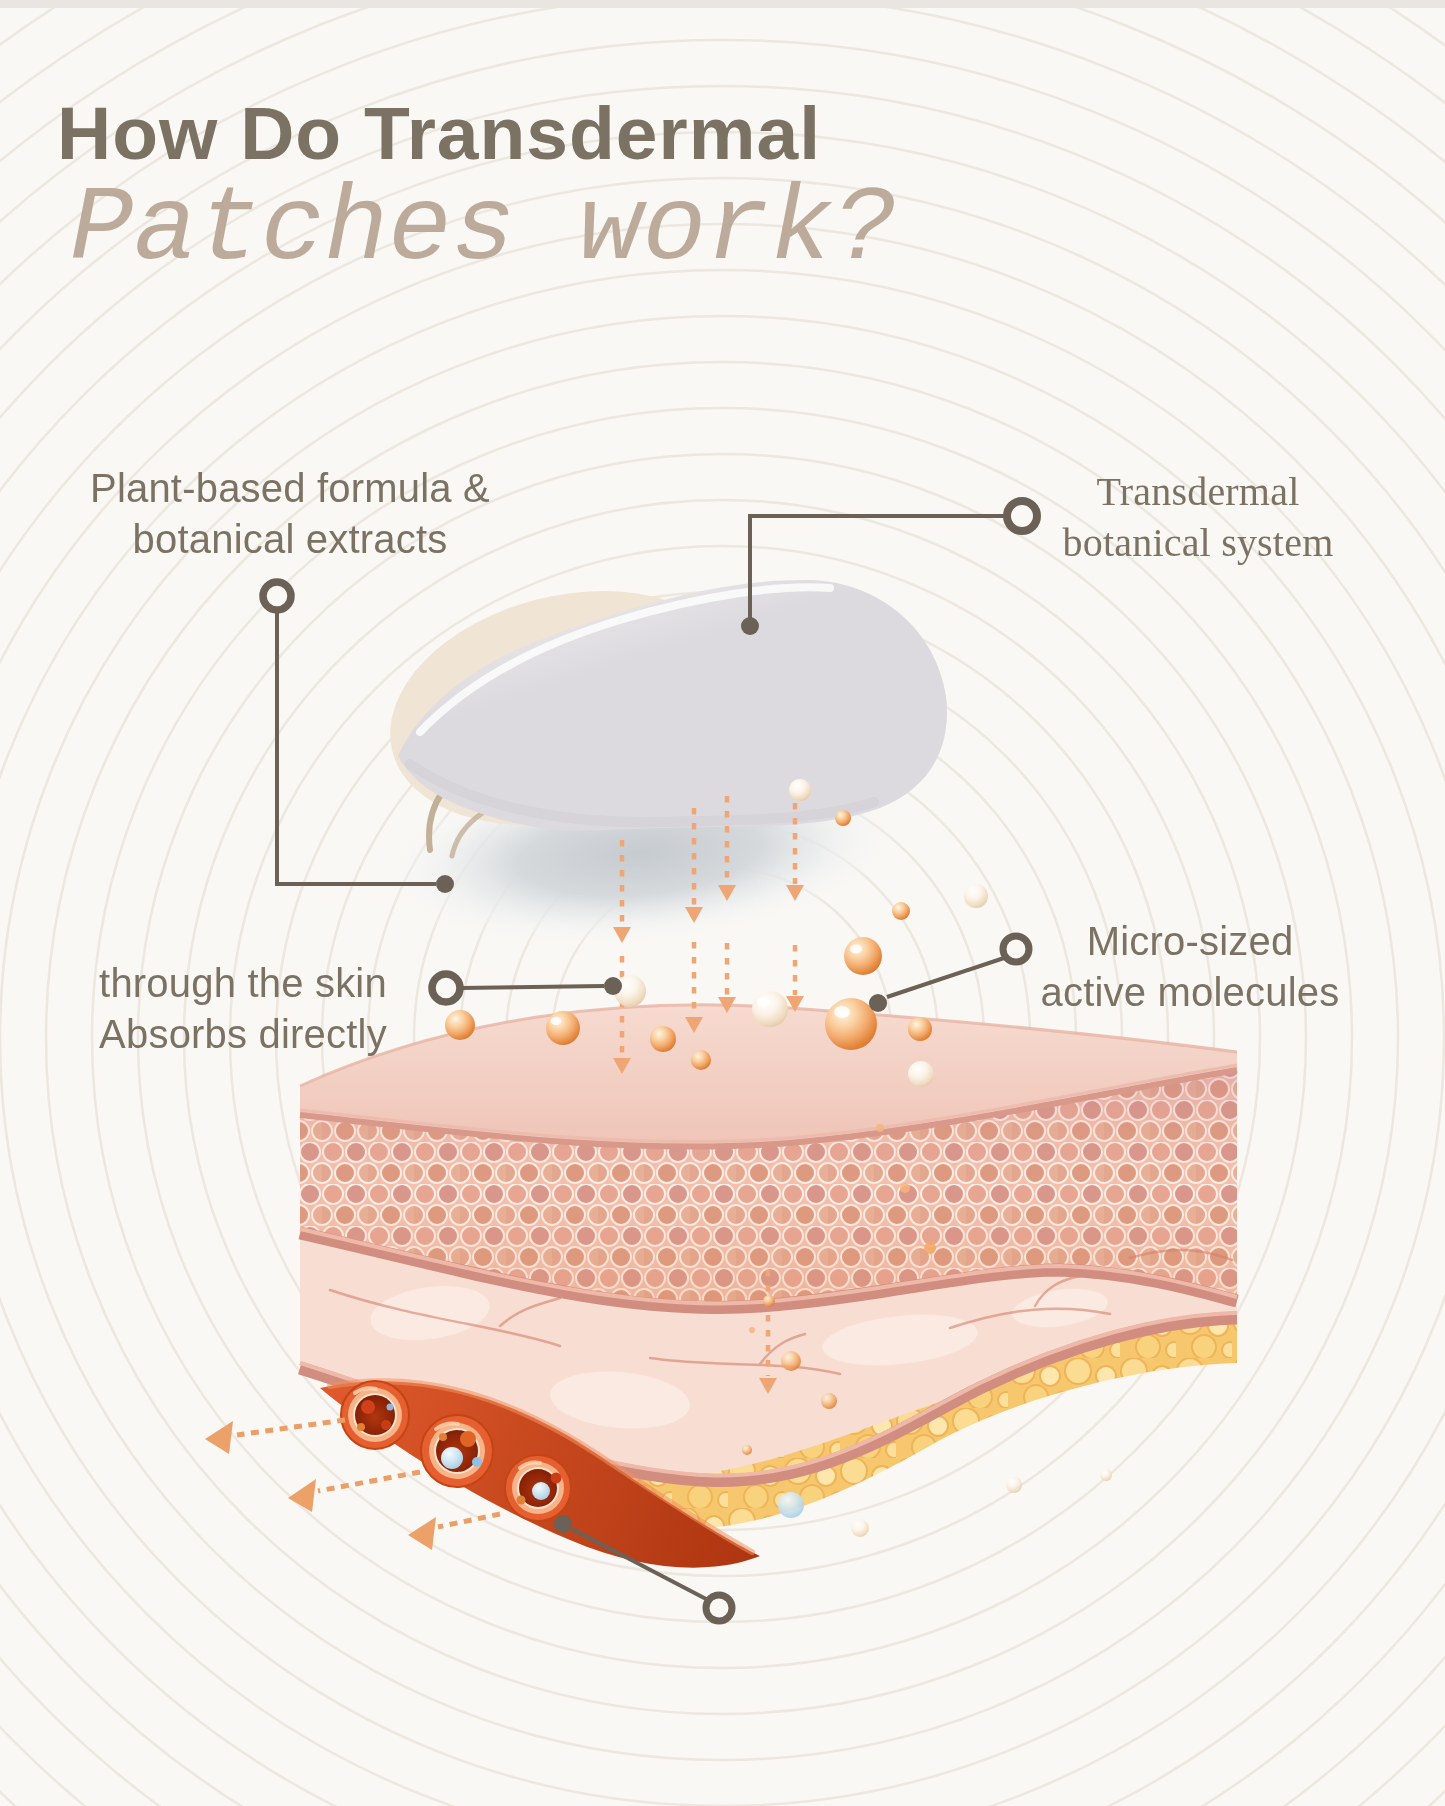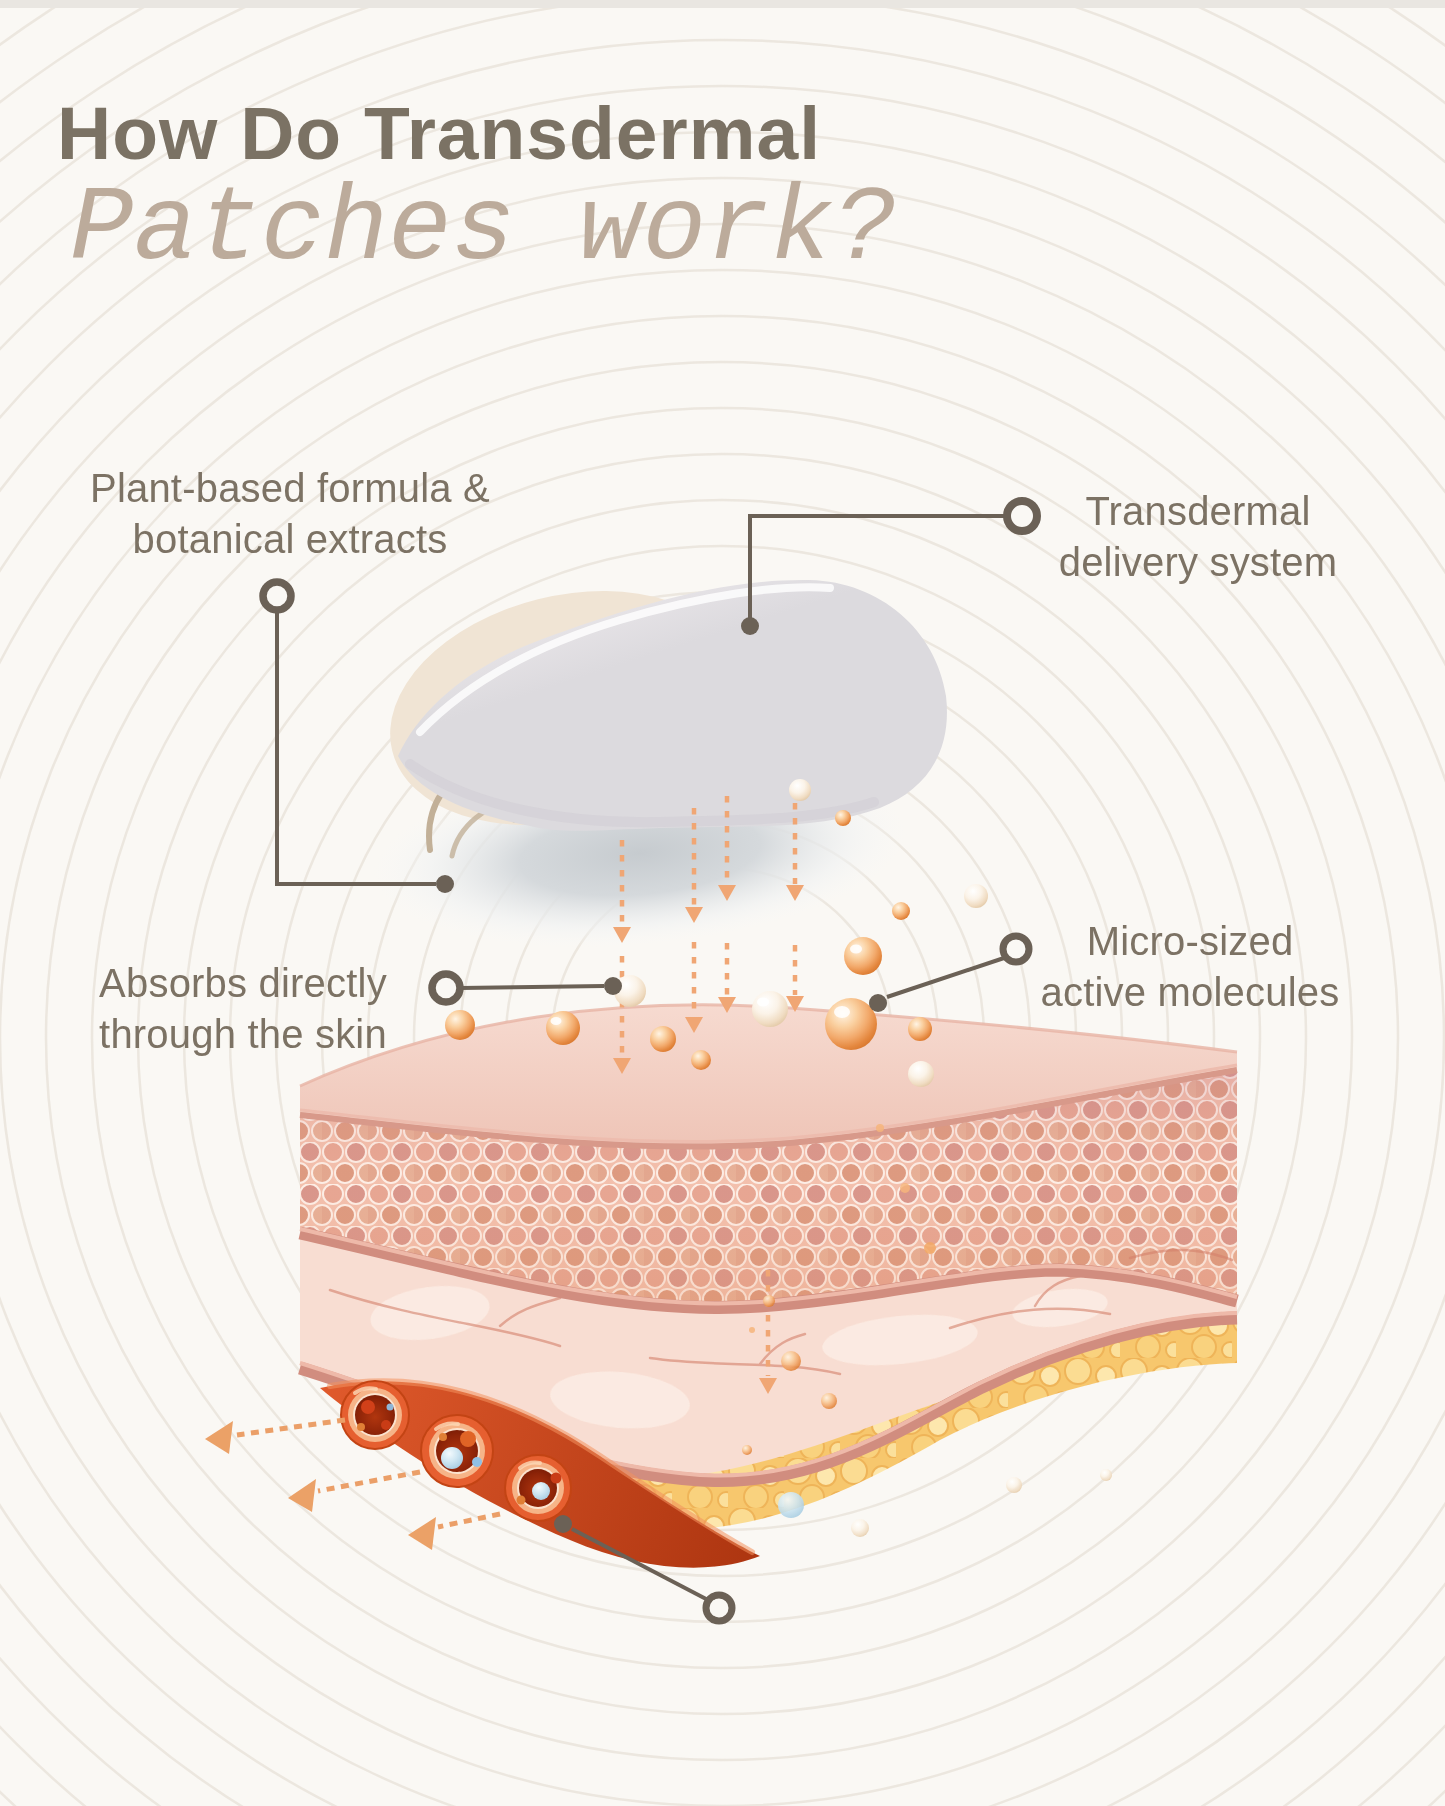--- a/index.html
+++ b/index.html
@@ -4,21 +4,21 @@
 <style>
   html,body{margin:0;padding:0;}
   body{background:#e9e6e1;font-family:"Liberation Sans","DejaVu Sans",sans-serif;}
   #stage{position:relative;width:1445px;height:1806px;background:#FAF8F4;overflow:hidden;margin:8px auto;}
   #scene{position:absolute;left:0;top:0;}
   .abs{position:absolute;}
   #title-line1{left:57px;top:82px;font-size:75px;font-weight:bold;letter-spacing:1px;color:#7B7264;white-space:nowrap;}
   #title-line2{left:70px;top:162px;font-family:Liberation Mono, monospace;font-style:italic;font-size:106px;color:#BCAB9B;white-space:nowrap;}
   .callout{font-size:40px;line-height:51px;color:#7C7264;text-align:center;letter-spacing:.2px;}
   #callout-plant{left:40px;top:455px;width:500px;}
-  #callout-delivery{left:998px;top:478px;width:400px;}
+  #callout-delivery{left:998px;top:458px;width:400px;font-family:Liberation Serif, serif;}
   #callout-absorbs{left:23px;top:950px;width:440px;}
   #callout-micro{left:960px;top:908px;width:460px;}
   #callout-gradual{left:733px;top:1591px;width:450px;}
 </style>
 </head>
 <body>
 
 <div id="stage">
 
 <svg id="scene" width="1445" height="1806" viewBox="0 0 1445 1806">
@@ -345,25 +345,25 @@
 
 <div class="abs" id="title-line1">How Do Transdermal</div>
 <div class="abs" id="title-line2">Patches work?</div>
 
 <div class="abs callout" id="callout-plant">
   <div>Plant-based formula &amp;</div>
   <div>botanical extracts</div>
 </div>
 <div class="abs callout" id="callout-delivery">
   <div>Transdermal</div>
-  <div>delivery system</div>
+  <div>botanical system</div>
 </div>
 <div class="abs callout" id="callout-absorbs">
+  <div>through the skin</div>
   <div>Absorbs directly</div>
-  <div>through the skin</div>
 </div>
 <div class="abs callout" id="callout-micro">
   <div>Micro-sized</div>
   <div>active molecules</div>
 </div>
 <div class="abs callout" id="callout-gradual">
 </div>
 
 </div>
 

